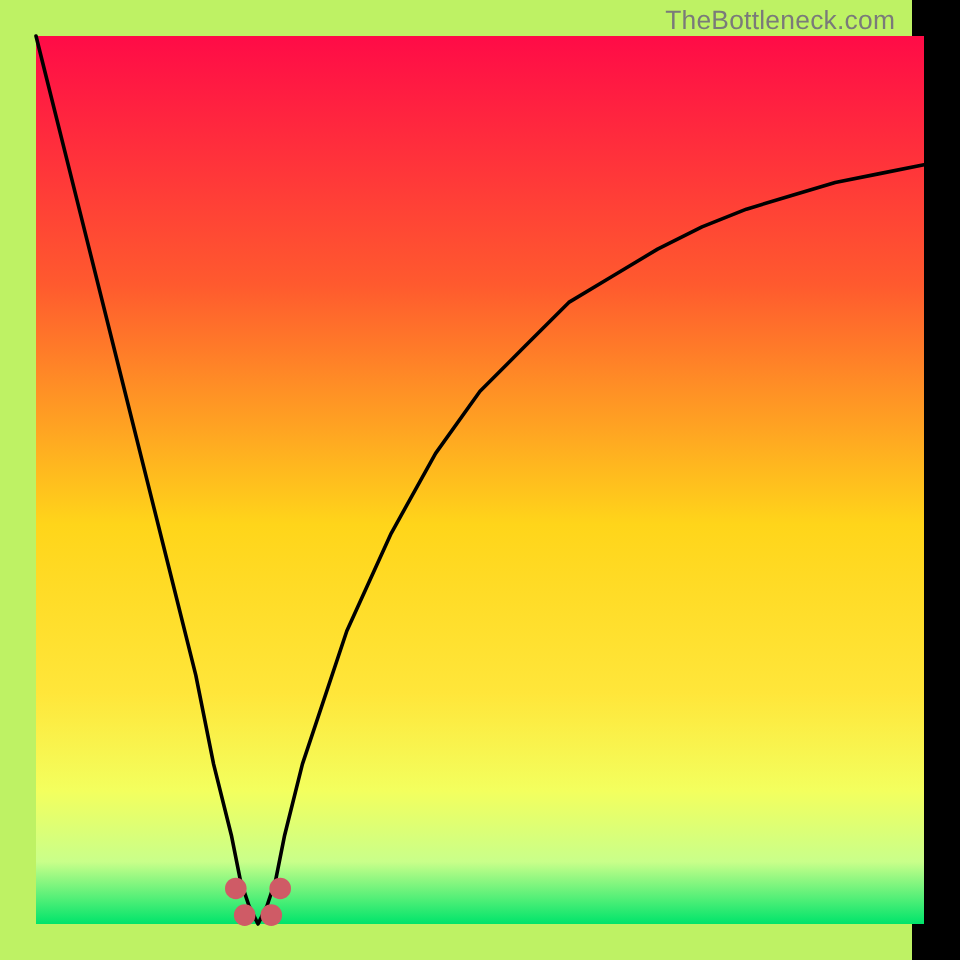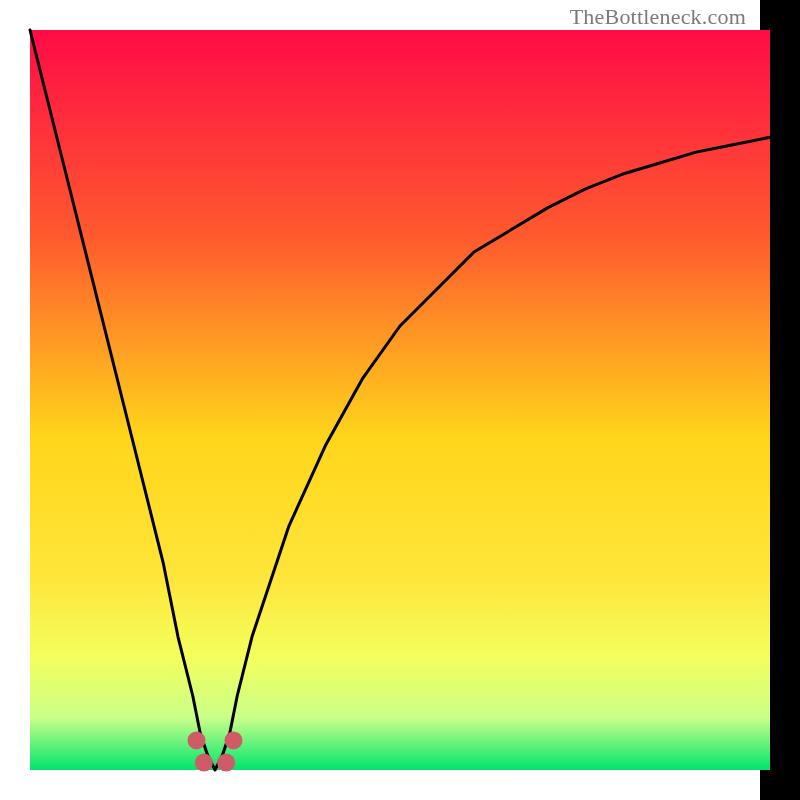--- a/index.html
+++ b/index.html
@@ -8,22 +8,21 @@
     width: 800px;
     height: 800px;
     background: #000000;
     overflow: hidden;
     font-family: Arial, Helvetica, sans-serif;
   }
   .outer {
     position: relative;
     width: 760px;
     height: 800px;
-    background: #ffffff;
-    font-family: Liberation Serif, serif;
+    background: #bef264;
   }
   .watermark {
     position: absolute;
     top: 4px;
     right: 14px;
     color: #7a7a7a;
     font-size: 22px;
     font-weight: 500;
     letter-spacing: 0.2px;
     z-index: 10;

